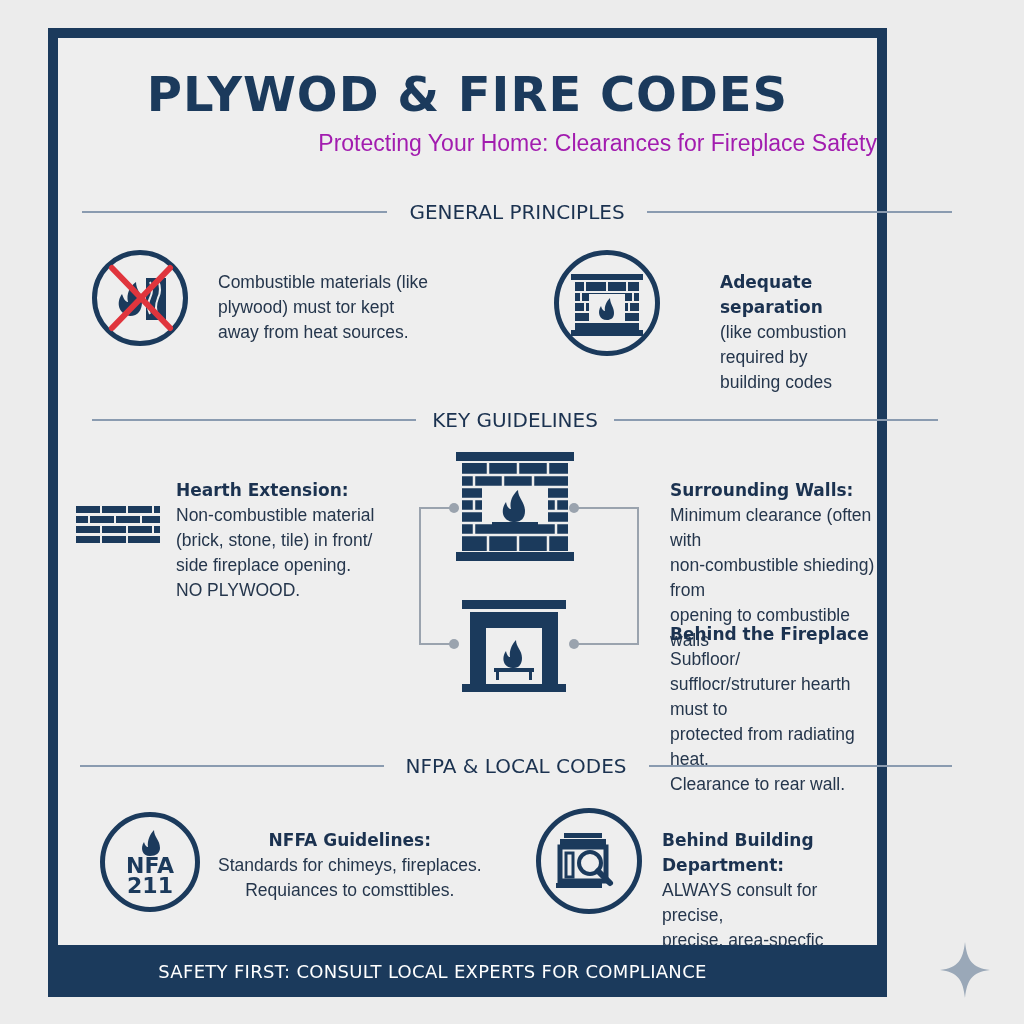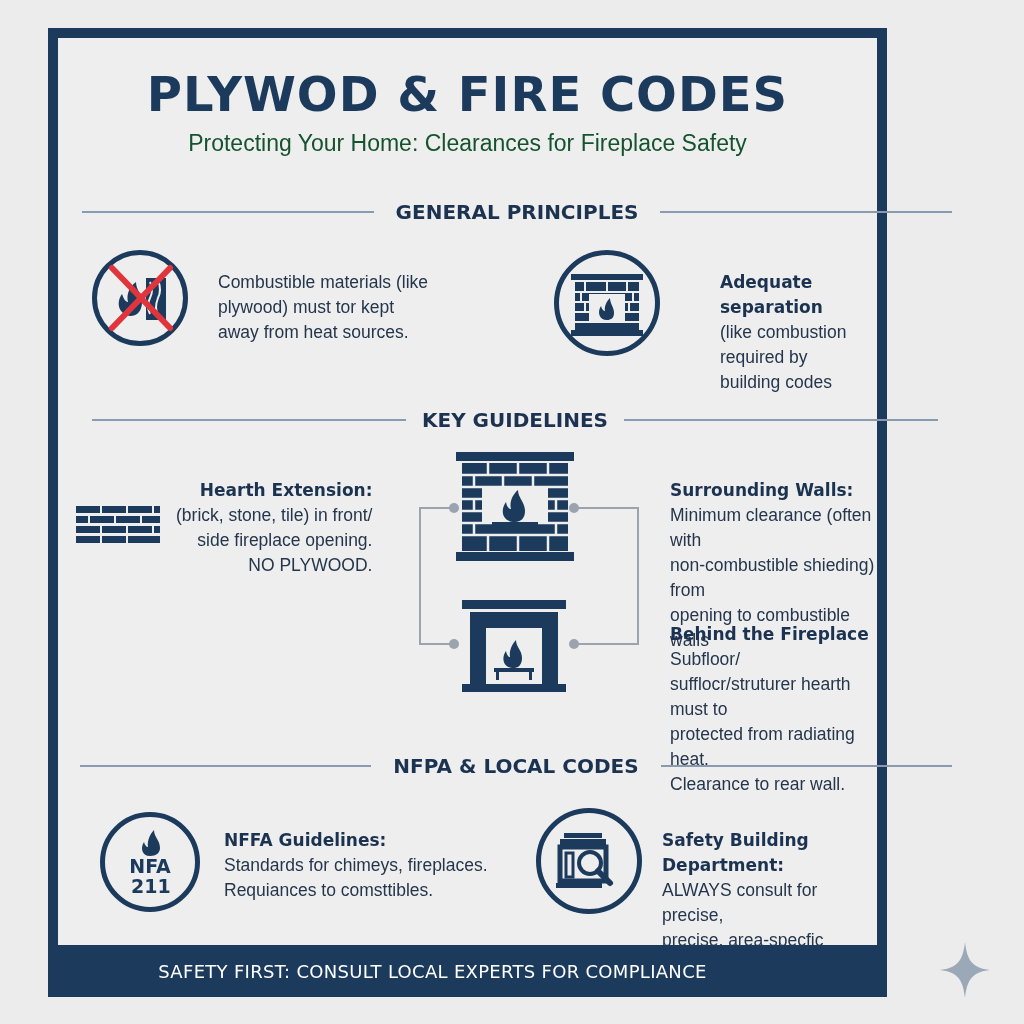--- a/index.html
+++ b/index.html
@@ -9,29 +9,29 @@
   .frame {
     position: absolute; left: 48px; top: 28px; width: 839px; height: 969px;
     border: 10px solid #1b3a5c; background: #eeeeee;
   }
   .title {
     position: absolute; left: 0; right: 0; top: 28px; text-align: center;
     font-family: "DejaVu Sans", sans-serif; font-weight: bold; font-size: 48px;
     letter-spacing: 1px; color: #1b3a5c;
   }
   .subtitle {
-    position: absolute; left: 0; right: 0; top: 92px; text-align: center;
-    font-size: 23px; color: #14532d;
+    position: absolute; left: 0; right: 0; top: 92px; text-align: right;
+    font-size: 23px; color: #a21caf;
   }
   .section-head {
     position: absolute; display: flex; align-items: center; gap: 22px;
   }
   .section-head .line { height: 2px; background: #8a9bb0; flex: 1; }
   .section-head .label {
-    font-family: "DejaVu Sans", sans-serif; font-weight: bold; font-size: 20px; color: #1b3250; white-space: nowrap;
+    font-family: "DejaVu Sans", sans-serif; font-weight: normal; font-size: 20px; color: #1b3250; white-space: nowrap;
   }
 
   .icon-circle {
     position: absolute; width: 96px; height: 96px; border: 5px solid #1b3a5c; border-radius: 50%;
     display: flex; align-items: center; justify-content: center; background: #eeeeee;
   }
   .text-block { position: absolute; font-size: 17.5px; line-height: 25px; color: #25364c; }
   .text-block .bold { font-family: "DejaVu Sans", sans-serif; font-weight: bold; font-size: 17px; color: #1b3250; }
 
   .footer {
@@ -118,22 +118,23 @@
         <rect x="0" y="20" width="24" height="7"></rect>
           <rect x="26" y="20" width="24" height="7"></rect>
           <rect x="52" y="20" width="24" height="7"></rect>
           <rect x="78" y="20" width="6" height="7"></rect>
         <rect x="0" y="30" width="24" height="7"></rect>
           <rect x="26" y="30" width="24" height="7"></rect>
           <rect x="52" y="30" width="32" height="7"></rect>
       </g>
     </svg>
   </div>
-  <div class="text-block" style="left:118px; top:440px;text-align:right;">
+  <div class="text-block" style="left:118px; top:440px;">
     <div class="bold">Hearth Extension:</div>
+    <div>Non-combustible material</div>
     <div>(brick, stone, tile) in front/</div>
     <div>side fireplace opening.</div>
     <div>NO PLYWOOD.</div>
   </div>
 
   <div style="position:absolute; left:350px; top:412px; width:250px; height:250px;">
     <svg width="250" height="250" viewBox="0 0 250 250">
       <g stroke="#9aa3ae" stroke-width="2" fill="none">
         <polyline points="46,58 12,58 12,194 46,194"></polyline>
         <polyline points="166,58 230,58 230,194 166,194"></polyline>
@@ -203,44 +204,44 @@
   <div class="section-head" style="left:22px; top:716px; width:872px;">
     <div class="line"></div>
     <div class="label">NFPA &amp; LOCAL CODES</div>
     <div class="line"></div>
   </div>
 
   <div class="icon-circle" style="left:42px; top:774px; width:100px; height:100px; flex-direction:column;">
     <svg width="22" height="28" viewBox="0 0 22 28">
       <path d="M11 28 C3 28 1 20 5 14 C6 18 8 19 9 19 C8 13 11 6 15 2 C15 9 21 12 21 20 C21 25 17 28 11 28 Z" fill="#1b3a5c"></path>
     </svg>
-    <div style="font-family:'DejaVu Sans',sans-serif; font-weight:bold; font-size:19px; line-height:20px; text-align:right; color:#1b3a5c;">
+    <div style="font-family:'DejaVu Sans',sans-serif; font-weight:bold; font-size:22px; line-height:20px; text-align:center; color:#1b3a5c;">
       <div>NFA</div>
       <div>211</div>
     </div>
   </div>
-  <div class="text-block" style="left:166px; top:790px;">
+  <div class="text-block" style="left:160px; top:790px;text-align:center;">
     <div class="bold">NFFA Guidelines:</div>
     <div>Standards for chimeys, fireplaces.</div>
     <div>Requiances to comsttibles.</div>
   </div>
 
   <div class="icon-circle" style="left:478px; top:770px; width:106px; height:106px;">
     <svg width="70" height="64" viewBox="0 0 70 64">
       <rect x="10" y="4" width="38" height="5" fill="#1b3a5c"></rect>
       <rect x="6" y="10" width="46" height="8" fill="#1b3a5c"></rect>
       <rect x="6" y="18" width="46" height="34" fill="none" stroke="#1b3a5c" stroke-width="5"></rect>
       <rect x="12" y="24" width="7" height="24" fill="none" stroke="#1b3a5c" stroke-width="3"></rect>
       <circle cx="36" cy="34" r="11" fill="#eeeeee" stroke="#1b3a5c" stroke-width="4"></circle>
       <line x1="44" y1="42" x2="56" y2="54" stroke="#1b3a5c" stroke-width="6" stroke-linecap="round"></line>
       <rect x="2" y="54" width="46" height="5" fill="#1b3a5c"></rect>
     </svg>
   </div>
   <div class="text-block" style="left:604px; top:790px;">
-    <div class="bold">Safety Building Department:</div>
+    <div class="bold">Behind Building Department:</div>
     <div>ALWAYS consult for precise,</div>
     <div>precise, area-specfic requirements.</div>
   </div>
 
   <div class="footer">
     <div class="text">SAFETY FIRST: CONSULT LOCAL EXPERTS FOR COMPLIANCE</div>
   </div>
 </div>
 
 <svg class="star" width="50" height="56" viewBox="0 0 50 56">

